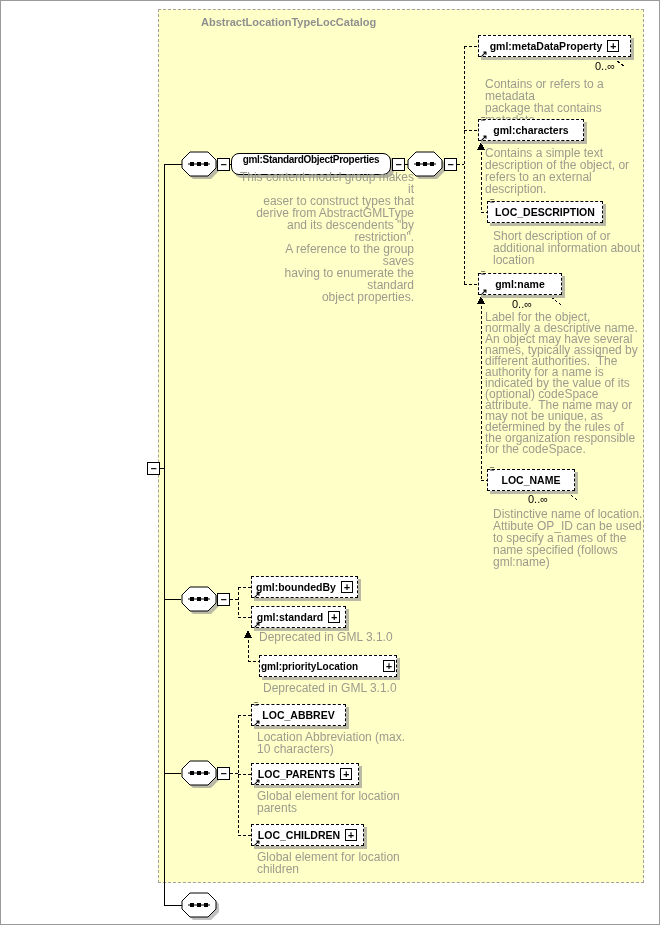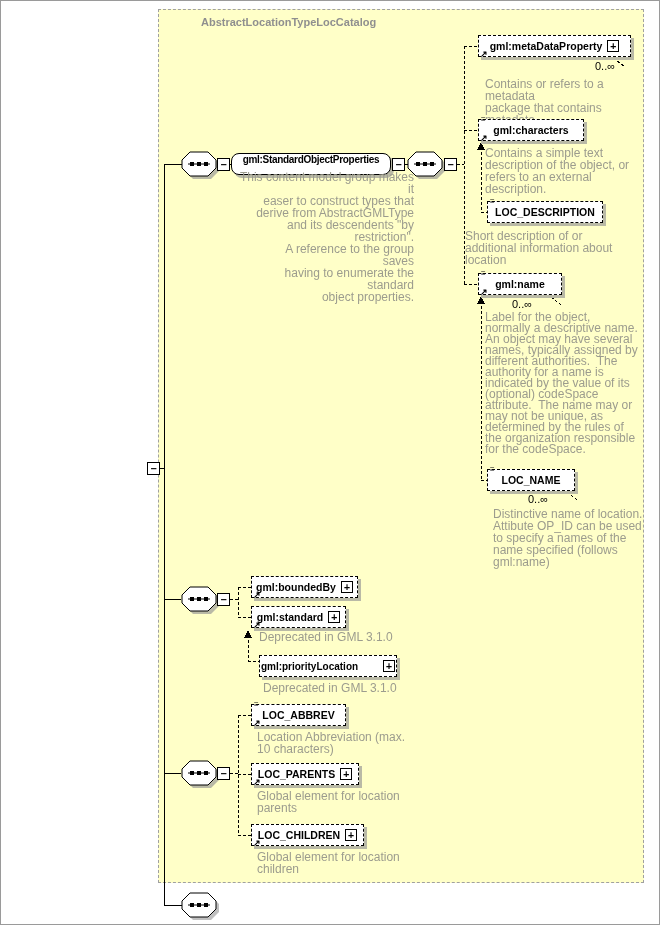--- a/index.html
+++ b/index.html
@@ -120,21 +120,21 @@
   </div>
   <div class="ann" style="left:484px;top:146px;width:158px;">Contains a simple text
 description of the object, or
 refers to an external
 description.</div>
 
   <div class="elem" style="left:486px;top:200px;width:116px;">
     <span class="annmark">≡</span>
     <span>LOC_DESCRIPTION</span>
   </div>
-  <div class="ann" style="left:464px;top:229px;width:158px;">Short description of or
+  <div class="ann" style="left:492px;top:229px;width:158px;">Short description of or
 additional information about
 location</div>
 
   <div class="elem" style="left:477px;top:272px;width:84px;">
     <span class="annmark">≡</span>
     <span class="refmark">↗</span>
     <span>gml:name</span>
   </div>
   <div class="occurs" style="left:511px;top:297px;">0..∞</div>
   <div class="ann tight" style="left:484px;top:311px;width:158px;">Label for the object,

